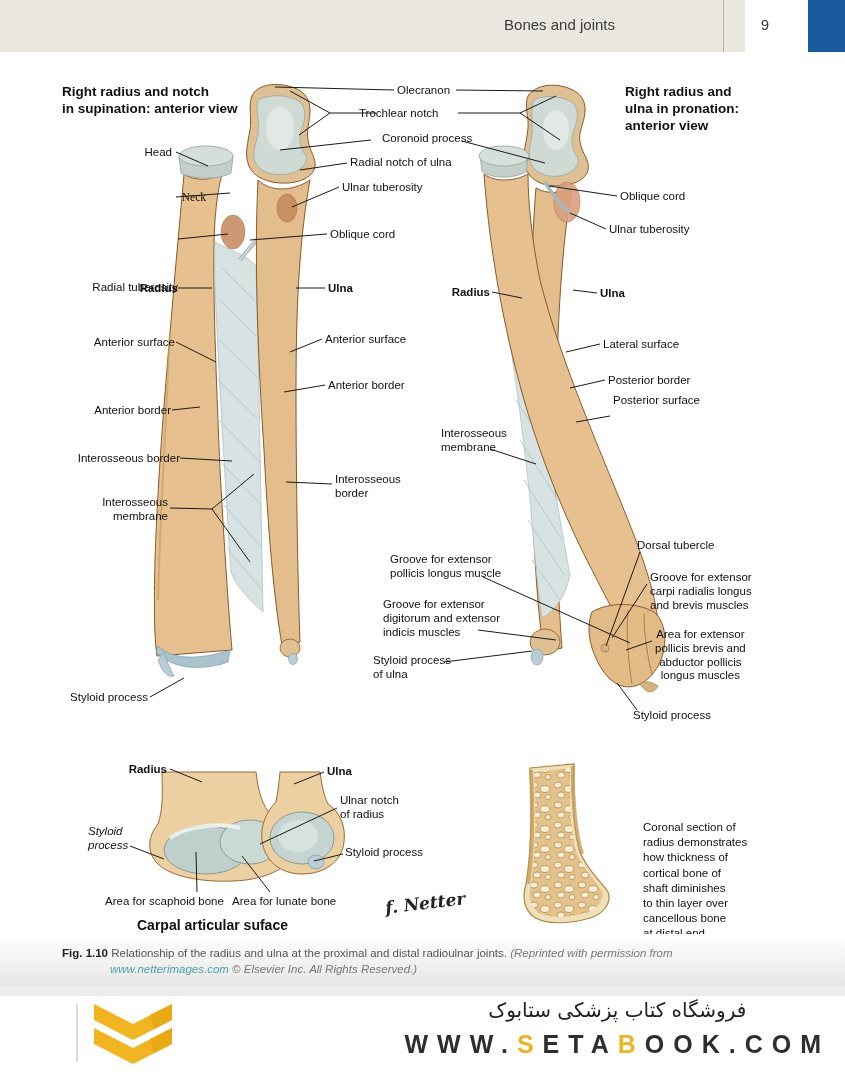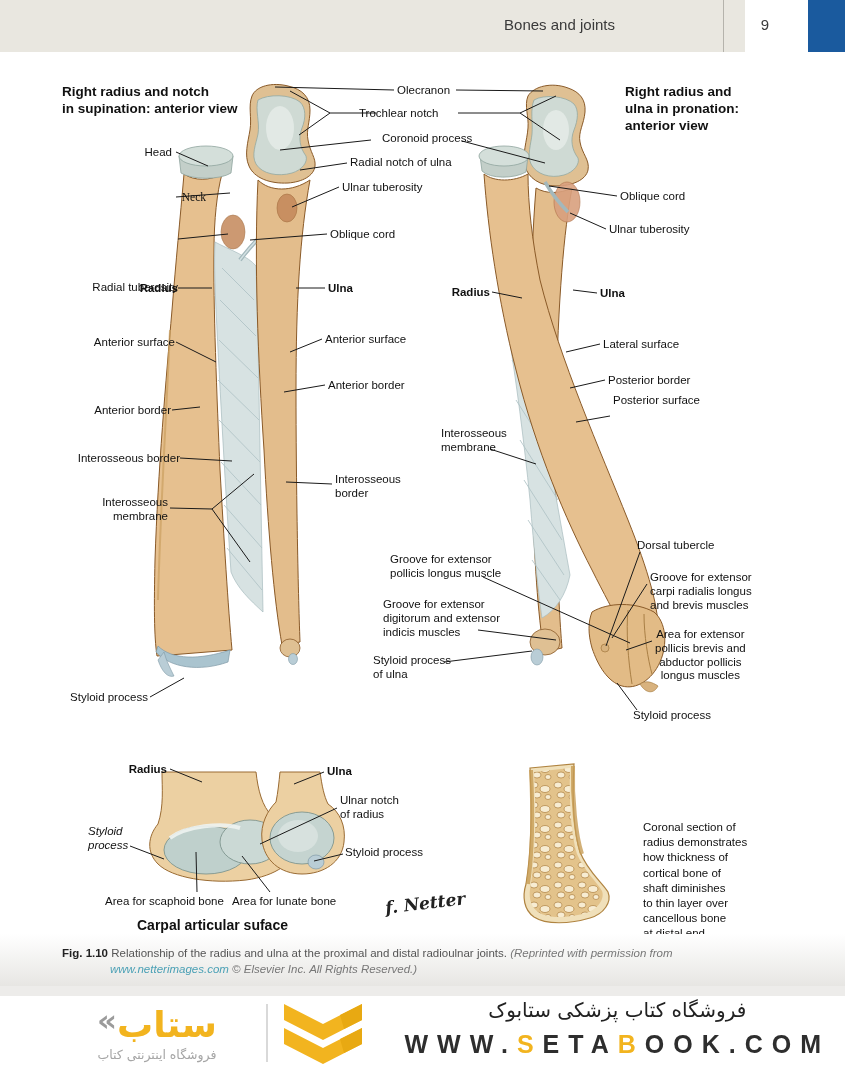--- a/index.html
+++ b/index.html
@@ -295,24 +295,20 @@
   <div class="lbl sig" style="left:385px;top:893px;">f. Netter</div>
 
   <div class="capstrip"></div>
   <div class="caption">
     <span class="figno">Fig. 1.10</span><span class="capbody"> Relationship of the radius and ulna at the proximal and distal radioulnar joints. </span><em><span>(Reprinted with permission from </span><span class="link">www.netterimages.com</span><span> © Elsevier Inc. All Rights Reserved.)</span></em>
   </div>
 
   <div class="footer">
     <div class="foot-strip"></div>
     <div class="logo">
-      <div class="wm">
-        <div class="wm-text"><span class="wm-k">«</span><span class="wm-main">ستاب</span></div>
-        <div class="wm-tag">فروشگاه اینترنتی کتاب</div>
-      </div>
       <div class="ldiv"></div>
       <svg width="82" height="62" viewBox="0 0 82 62">
         <polygon points="2,2 41,22 80,2 80,18 41,38 2,18" fill="#f2b41f"></polygon>
         <polygon points="2,26 41,46 80,26 80,42 41,62 2,42" fill="#f2b41f"></polygon>
         <polygon points="58,13 80,2 80,18 62,27" fill="#e8a912"></polygon>
         <polygon points="58,37 80,26 80,42 62,51" fill="#e8a912"></polygon>
       </svg>
     </div>
     <div class="fright">
       <div class="store">فروشگاه کتاب پزشکی ستابوک</div>

